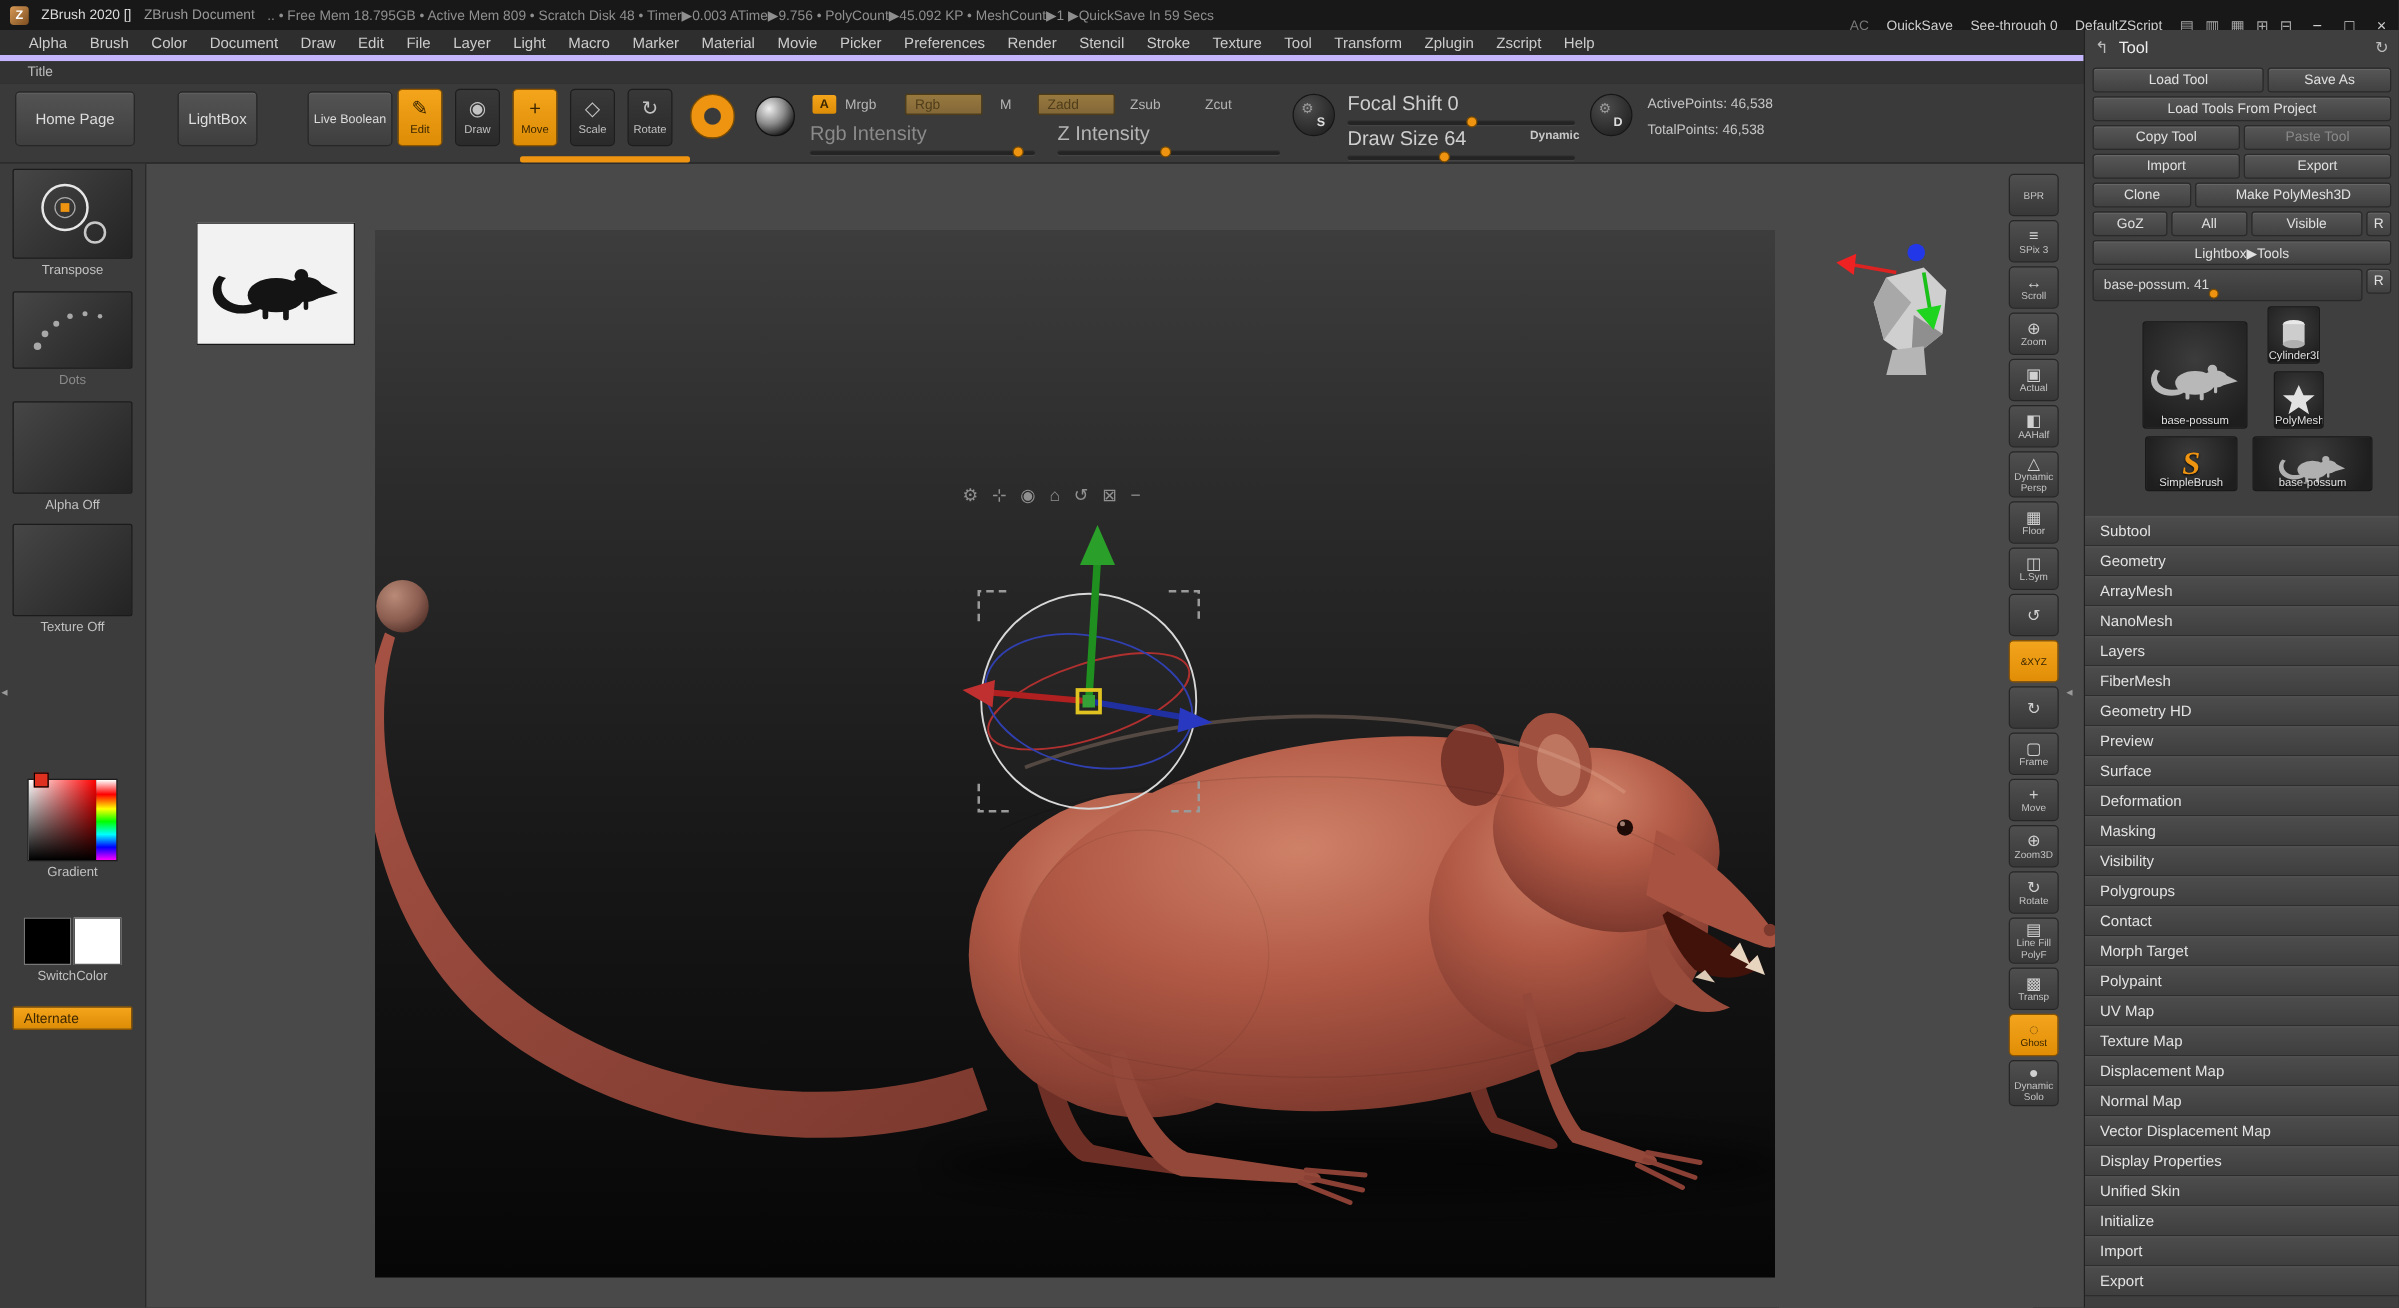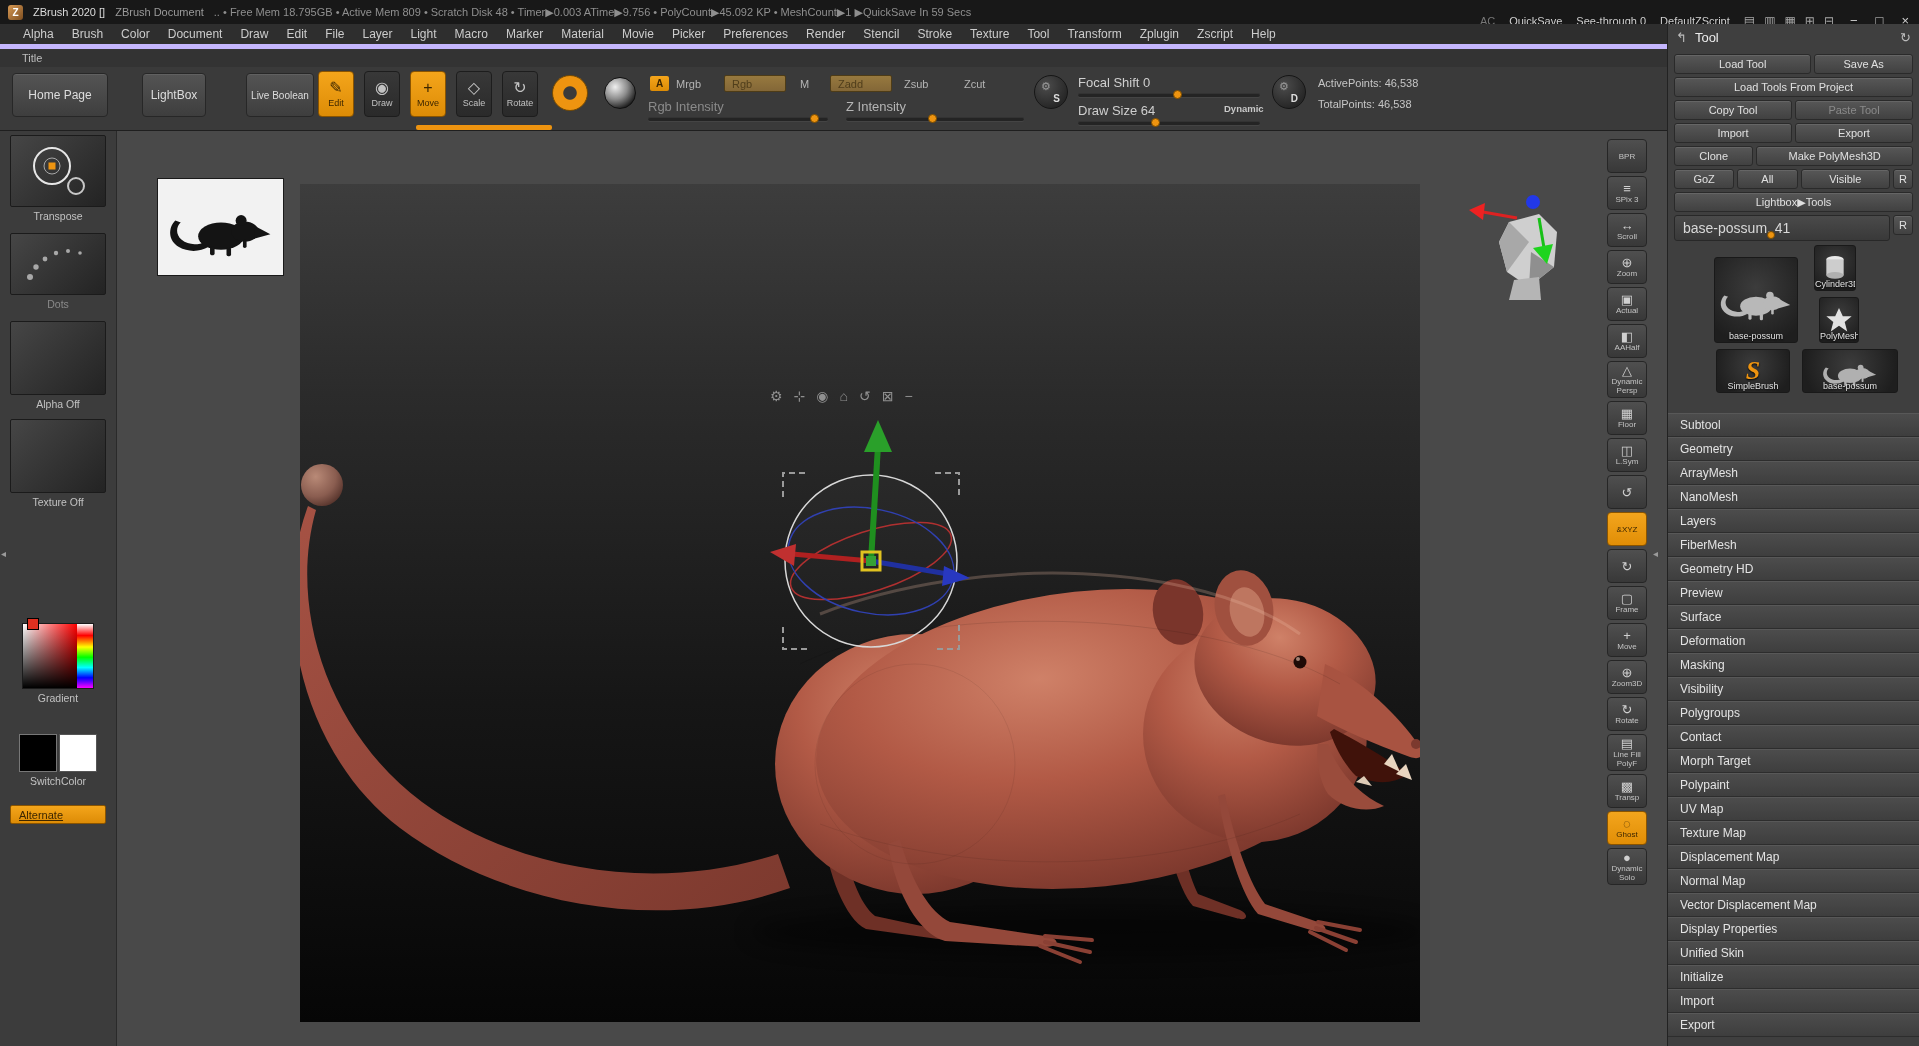--- a/index.html
+++ b/index.html
@@ -34,21 +34,21 @@
   .tbtn { position:absolute; top:4px; width:36px; height:46px; border-radius:4px; background:linear-gradient(#383838,#2a2a2a); border:1px solid #1d1d1d; display:flex; flex-direction:column; align-items:center; justify-content:center; gap:2px; color:#c2c2c2; }
   .tbtn .ticon { font-size:16px; line-height:16px; }
   .tbtn .tlabel { font-size:9px; }
   .tbtn.orange { background:linear-gradient(#f4a51b,#dd8c06); border-color:#8a5400; color:#3c2600; }
   .ring { position:absolute; top:8px; width:36px; height:36px; border-radius:50%; background:radial-gradient(circle, rgba(0,0,0,0) 0 26%, #ee9410 30% 100%); border:1px solid #7a4c00; }
   .msphere { position:absolute; top:10px; width:32px; height:32px; border-radius:50%; background:radial-gradient(circle at 34% 30%, #efefef, #8d8d8d 42%, #1d1d1d 78%); border:1px solid #111; }
   .badge { position:absolute; top:9px; width:19px; height:15px; background:linear-gradient(#f4a51b,#dd8c06); border-radius:2px; color:#3c2600; font-size:10px; font-weight:bold; display:flex; align-items:center; justify-content:center; }
   .flat-label { position:absolute; top:11px; font-size:11px; color:#b4b4b4; }
   .dim-btn { position:absolute; top:8px; height:17px; background:linear-gradient(#97793f,#836737); border:1px solid #4e3c17; border-radius:2px; color:#503e1b; font-size:11px; display:flex; align-items:center; padding:0 7px; }
   .slider { position:absolute; }
-  .slider .slabel { font-size:13px; color:#b5b5b5; }
+  .slider .slabel { font-size:16px; color:#b5b5b5; }
   .slider.dim .slabel { color:#8a8a8a; }
   .strack { margin-top:3px; height:4px; background:#242424; border-radius:2px; box-shadow:0 1px 0 rgba(255,255,255,.07) inset, 0 1px 0 rgba(255,255,255,.05); position:relative; }
   .sknob { position:absolute; top:-3px; width:9px; height:9px; background:#ee9410; border:1px solid #7a4c00; border-radius:50%; }
   .circle-btn { position:absolute; top:8px; width:34px; height:34px; border-radius:50%; background:radial-gradient(circle at 35% 30%, #4c4c4c, #262626 75%); border:1px solid #161616; color:#dddddd; }
   .circle-btn .g { position:absolute; left:6px; top:4px; font-size:11px; color:#999; }
   .circle-btn .l { position:absolute; right:7px; bottom:4px; font-size:10px; font-weight:bold; }
   .points { position:absolute; left:1318px; font-size:11px; color:#c6c6c6; }
   .dsbar { position:absolute; left:416px; top:58px; width:136px; height:5px; background:#ee9410; border-radius:2px; }
   .dyn-label { position:absolute; left:1224px; top:36px; font-size:9.5px; font-weight:bold; color:#c9c9c9; }
 
@@ -61,21 +61,21 @@
   .side-thumb { width:96px; background:linear-gradient(135deg,#464646,#232323); border:1px solid #1b1b1b; border-radius:2px; display:flex; align-items:center; justify-content:center; }
   .side-label { margin-top:3px; font-size:10.5px; color:#c2c2c2; }
   .side-label.dim { color:#8a8a8a; }
   .sphere-red { width:58px; height:58px; border-radius:50%; background:radial-gradient(circle at 35% 30%, #f0b09a, #c8614a 45%, #7c2e20 80%, #581f16); }
   .grad-box { position:relative; width:72px; height:66px; margin:0 auto; border:1px solid #1b1b1b; display:flex; }
   .grad-sv { flex:1; background:linear-gradient(to bottom, rgba(0,0,0,0), #000), linear-gradient(to right, #fff, #f00); }
   .grad-hue { width:16px; background:linear-gradient(to bottom,#fff,#f00 18%,#ff0 36%,#0f0 52%,#0ff 68%,#00f 84%,#f0f 100%); }
   .cur-swatch { position:absolute; left:4px; top:-6px; width:12px; height:12px; background:#e03020; border:1px solid #000; }
   .swatches { display:flex; justify-content:center; gap:2px; }
   .swatch { width:38px; height:38px; border:1px solid #777; }
-  .alt-btn { width:96px; height:19px; background:linear-gradient(#f4a51b,#dd8c06); border:1px solid #8a5400; border-radius:2px; color:#3c2600; font-size:11px; display:flex; align-items:center; padding-left:8px;text-decoration:underline; }
+  .alt-btn { width:96px; height:19px; background:linear-gradient(#f4a51b,#dd8c06); border:1px solid #8a5400; border-radius:2px; color:#3c2600; font-size:11px; display:flex; align-items:center; padding-left:8px; }
 
   
   .canvas-region { position:relative; flex:1; }
   .viewport { position:absolute; left:183px; top:53px; width:1120px; height:838px; background:linear-gradient(180deg,#3d3d3d 0%,#2b2b2b 25%,#161616 62%,#060606 100%); overflow:hidden; }
   .gizmo-icons { position:absolute; left:470px; top:204px; display:flex; gap:11px; font-size:14px; color:#909090; }
   .rat-thumb { position:absolute; left:40px; top:47px; width:127px; height:98px; background:#f2f2f2; border:1px solid #1a1a1a; display:flex; align-items:center; justify-content:center; }
   .nav-head { position:absolute; left:1352px; top:59px; }
   .shelf { position:absolute; right:18px; top:8px; width:44px; display:flex; flex-direction:column; gap:3px; align-items:center; }
   .shelf-item { width:40px; min-height:34px; background:linear-gradient(#4f4f4f,#383838); border:1px solid #262626; border-radius:4px; display:flex; flex-direction:column; align-items:center; justify-content:center; padding:2px 0; }
   .shelf-icon { font-size:13px; line-height:13px; color:#d0d0d0; }
@@ -88,21 +88,21 @@
   .tool-panel { width:252px; background:#3f3f3f; border-left:1px solid #222; display:flex; flex-direction:column; }
   .tp-header { height:26px; display:flex; align-items:center; padding:0 8px; gap:8px; }
   .tp-back { color:#bbb; font-size:13px; }
   .tp-title { font-size:13px; color:#ececec; }
   .tp-refresh { margin-left:auto; color:#bbb; font-size:13px; }
   .tp-buttons { padding:4px 6px 2px; display:flex; flex-direction:column; gap:3px; }
   .tp-row { display:flex; gap:3px; height:20px; }
   .pbtn { flex:1; background:linear-gradient(#575757,#414141); border:1px solid #2a2a2a; border-radius:3px; box-shadow:inset 0 1px 0 rgba(255,255,255,.09); color:#e0e0e0; font-size:11px; display:flex; align-items:center; justify-content:center; white-space:nowrap; }
   .pbtn.disabled { color:#8a8a8a; }
   .pbtn.small { flex:0 0 20px; }
-  .tool-slider { position:relative; flex:1; background:linear-gradient(#4a4a4a,#393939); border:1px solid #282828; border-radius:3px; color:#d8d8d8; font-size:14px; display:flex; align-items:center; padding:12px 8px; }
+  .tool-slider { position:relative; flex:1; background:linear-gradient(#4a4a4a,#393939); border:1px solid #282828; border-radius:3px; color:#d8d8d8; font-size:11px; display:flex; align-items:center; padding:12px 8px; }
   .tool-slider .tknob { position:absolute; left:43%; bottom:1px; width:8px; height:8px; border-radius:50%; background:#ee9410; border:1px solid #7a4c00; }
   .thumbs { position:relative; height:158px; margin:4px 6px 0; }
   .thumb { position:absolute; background:radial-gradient(circle at 50% 35%, #3c3c3c, #1e1e1e 85%); border:1px solid #191919; border-radius:3px; display:flex; align-items:center; justify-content:center; overflow:hidden; }
   .thumb-label { position:absolute; bottom:1px; left:0; right:0; text-align:center; font-size:9px; color:#e2e2e2; text-shadow:0 1px 2px #000; }
   .sbrush { font-family:"Liberation Serif", serif; font-style:italic; font-weight:bold; font-size:26px; color:#ee9410; text-shadow:0 1px 2px #000; line-height:26px; }
   .sections { margin-top:14px; display:flex; flex-direction:column; }
   .section-row { height:24px; background:linear-gradient(#4c4c4c,#3e3e3e); border-top:1px solid #585858; border-bottom:1px solid #2d2d2d; color:#e3e3e3; font-size:12px; display:flex; align-items:center; padding-left:12px; }
 
   .edge-arrow { position:absolute; font-size:10px; color:#9a9a9a; }
 </style>

